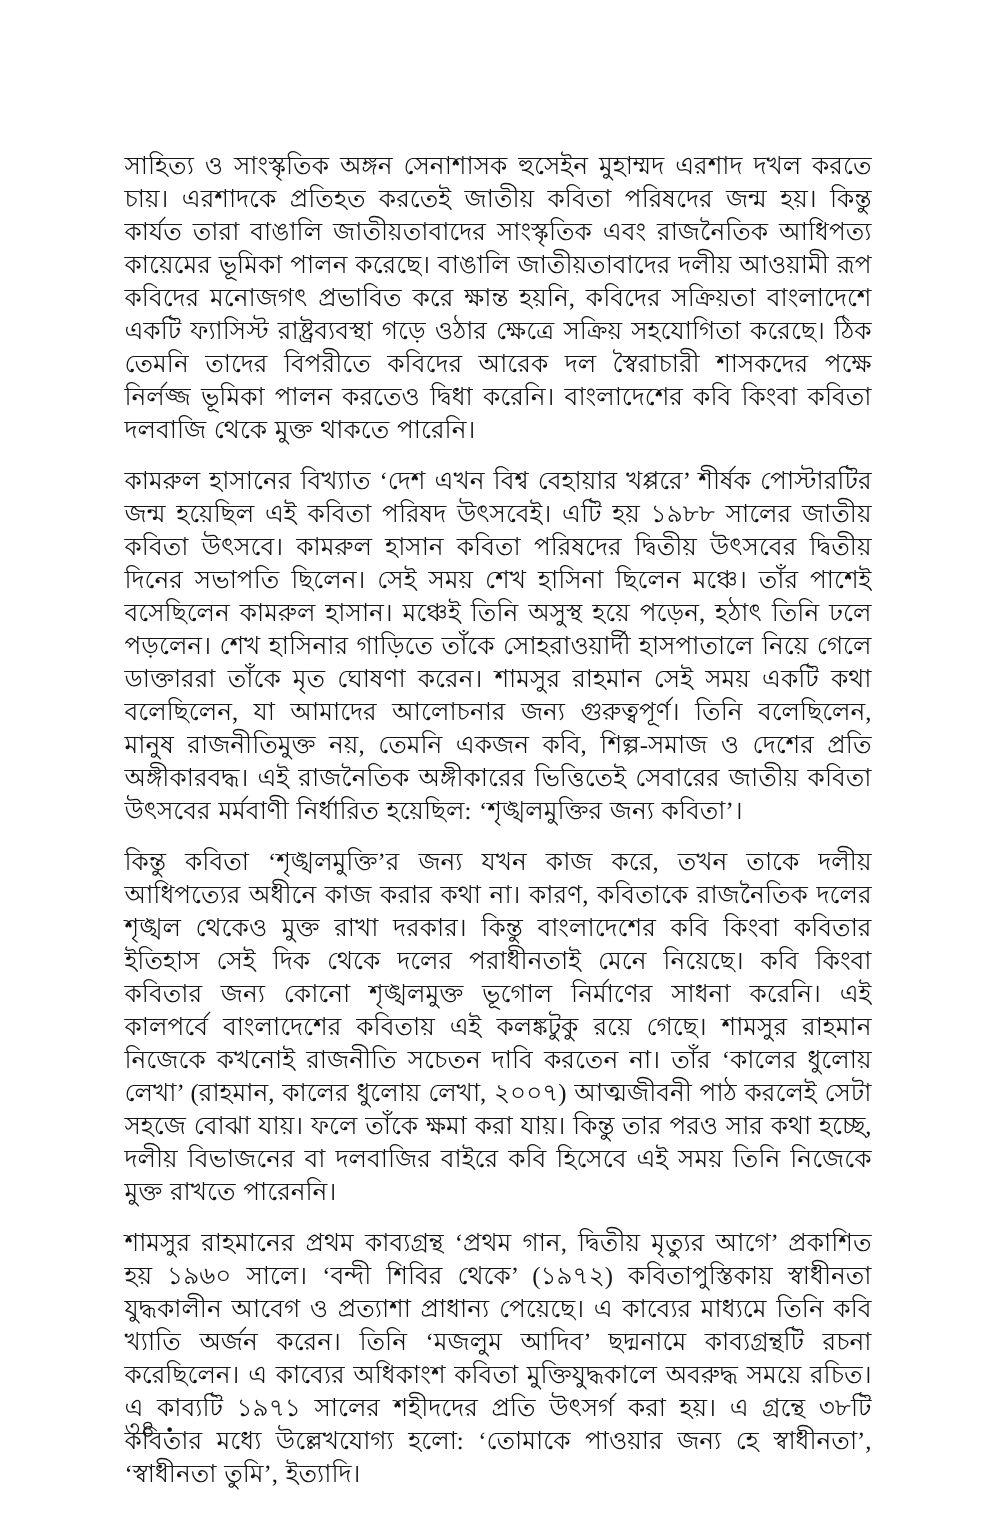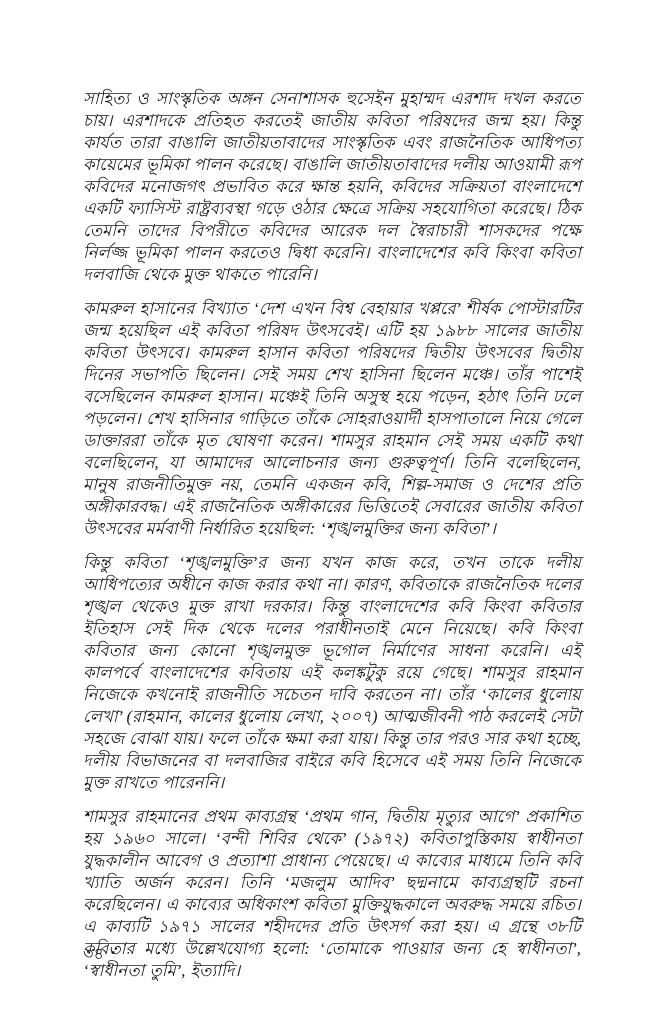--- a/index.html
+++ b/index.html
@@ -16,27 +16,26 @@
     font-family: "Liberation Serif", "DejaVu Serif", serif;
     color: #161616;
   }
   .text-block {
     position: absolute;
     top: 88px;
     left: 83px;
     width: 498px;
   }
   .text-block p {
-    margin: 0 0 12px 0;
+    margin: 12px 0 12px 0;
     font-size: 16.5px;
     line-height: 22px;
     text-align: justify;
     text-justify: inter-word;
     word-spacing: 1px;
-    font-style: italic;
   }
   .footer {
     position: absolute;
     left: 83px;
     top: 943px;
     font-size: 16px;
     line-height: 22px;
     white-space: nowrap;
     display: flex;
     align-items: center;

